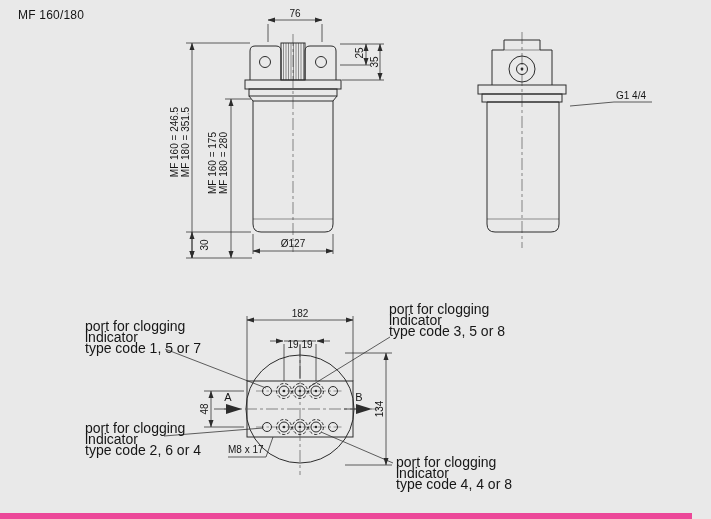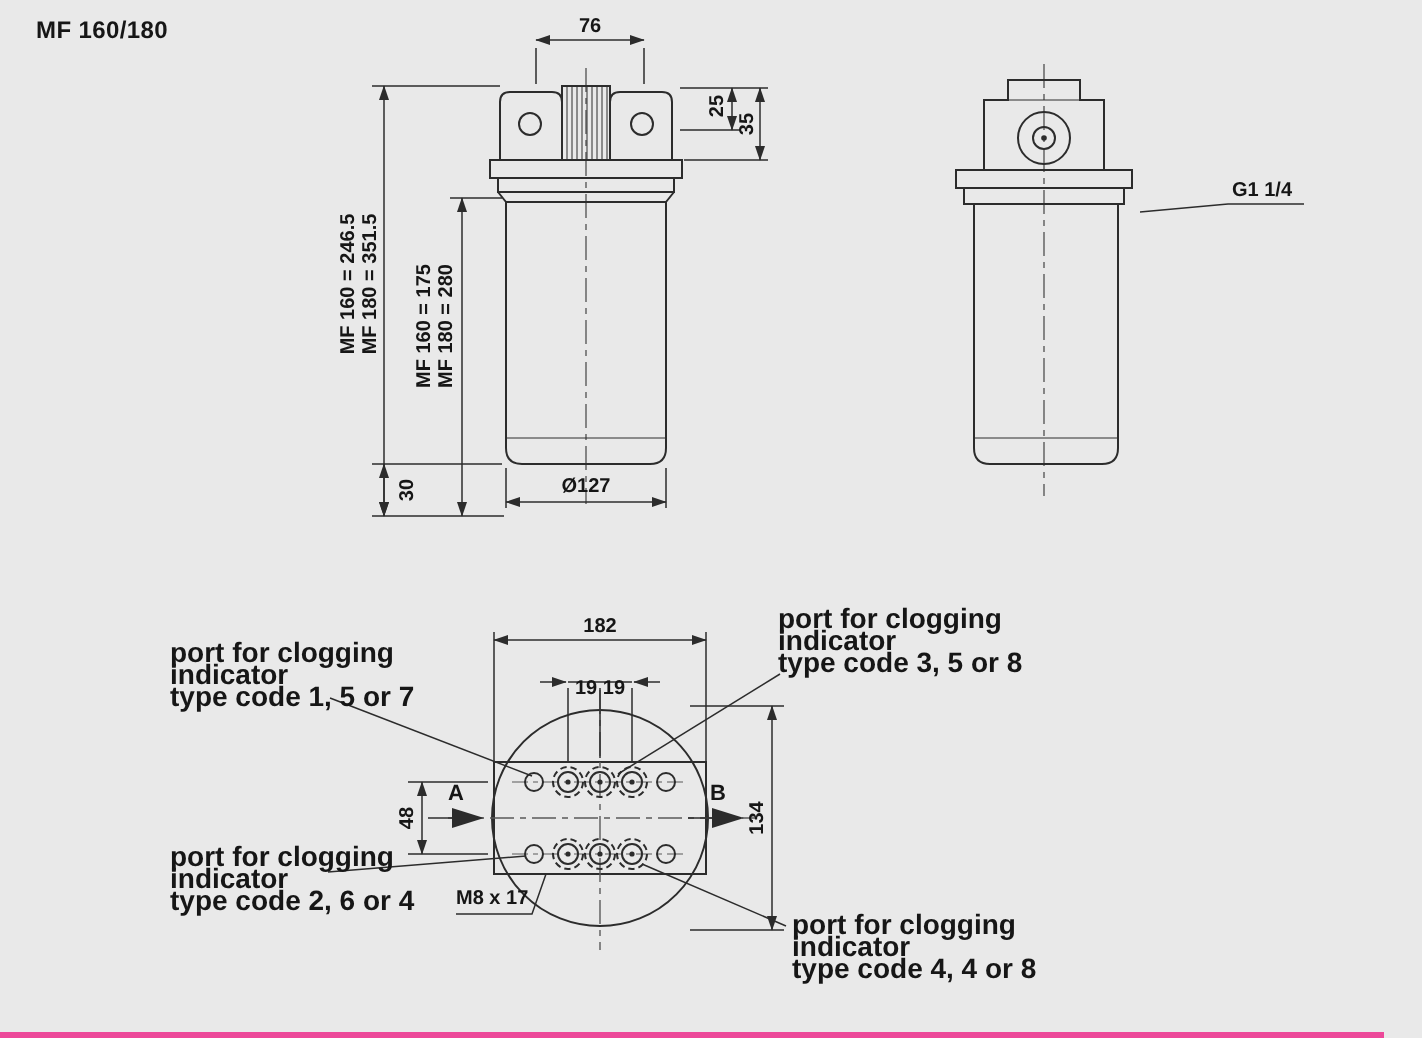--- a/index.html
+++ b/index.html
@@ -1,19 +1,19 @@
 <!DOCTYPE html>
 <html><head>
 <meta charset="utf-8">
 <style>
   * { margin:0; padding:0; box-sizing:border-box; }
   html,body { background:#e9e9e9; }
   body { font-family:"Liberation Sans","DejaVu Sans",sans-serif; color:#161616; }
   .canvas { position:relative; width:692px; height:519px; background:#e9e9e9; overflow:hidden;
-            border-bottom:3px solid #ec4899;font-weight:bold; }
+            border-bottom:6px solid #ec4899; }
   svg { position:absolute; left:0; top:0; }
   .lbl { position:absolute; font-size:10px; line-height:11px; white-space:nowrap; color:#161616; }
   .title { font-size:12px; letter-spacing:.2px; }
   .ctr { transform:translateX(-50%); }
   .rot { transform:translate(-50%,-50%) rotate(-90deg); }
   .rotblk { position:absolute; transform:translate(-50%,-50%) rotate(-90deg); font-size:10px;
             line-height:11px; white-space:nowrap; text-align:center; }
   .callout { position:absolute; font-size:14px; line-height:11px; white-space:nowrap; }
   .flow { font-size:11px; }
   
@@ -167,21 +167,21 @@
     <div>MF 180 = 351.5</div>
   </div>
   <div class="rotblk" style="left:218px;top:163px">
     <div>MF 160 = 175</div>
     <div>MF 180 = 280</div>
   </div>
 
   <div class="lbl rot" style="left:204px;top:245px">30</div>
   <div class="lbl ctr" style="left:293px;top:238px">Ø127</div>
 
-  <div class="lbl" style="left:616px;top:90px">G1 1/4</div>
+  <div class="lbl" style="left:616px;top:90px">G1 4/4</div>
 
   <div class="lbl ctr" style="left:300px;top:308px">182</div>
   <div class="lbl ctr" style="left:300px;top:339px">19 19</div>
   <div class="lbl rot" style="left:204px;top:409px">48</div>
   <div class="lbl rot" style="left:379px;top:409px">134</div>
   <div class="lbl" style="left:228px;top:444px">M8 x 17</div>
   <div class="lbl ctr flow" style="left:228px;top:392px">A</div>
   <div class="lbl ctr flow" style="left:359px;top:392px">B</div>
 
   <div class="callout" style="left:85px;top:321px">

